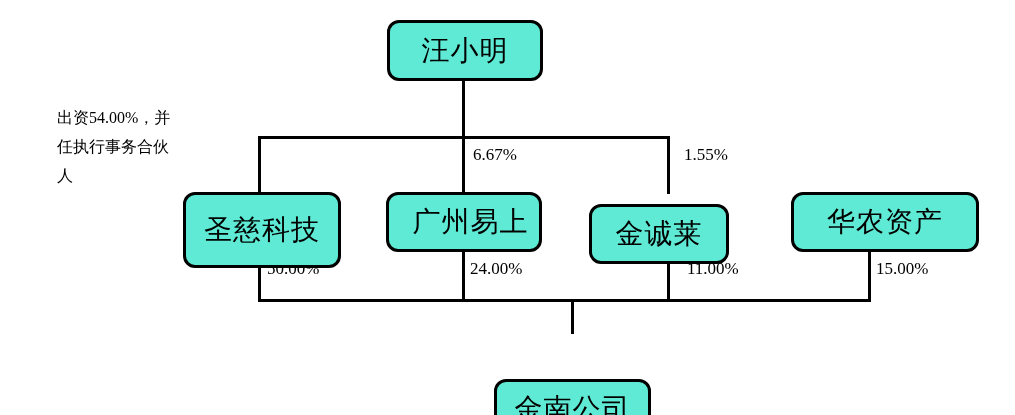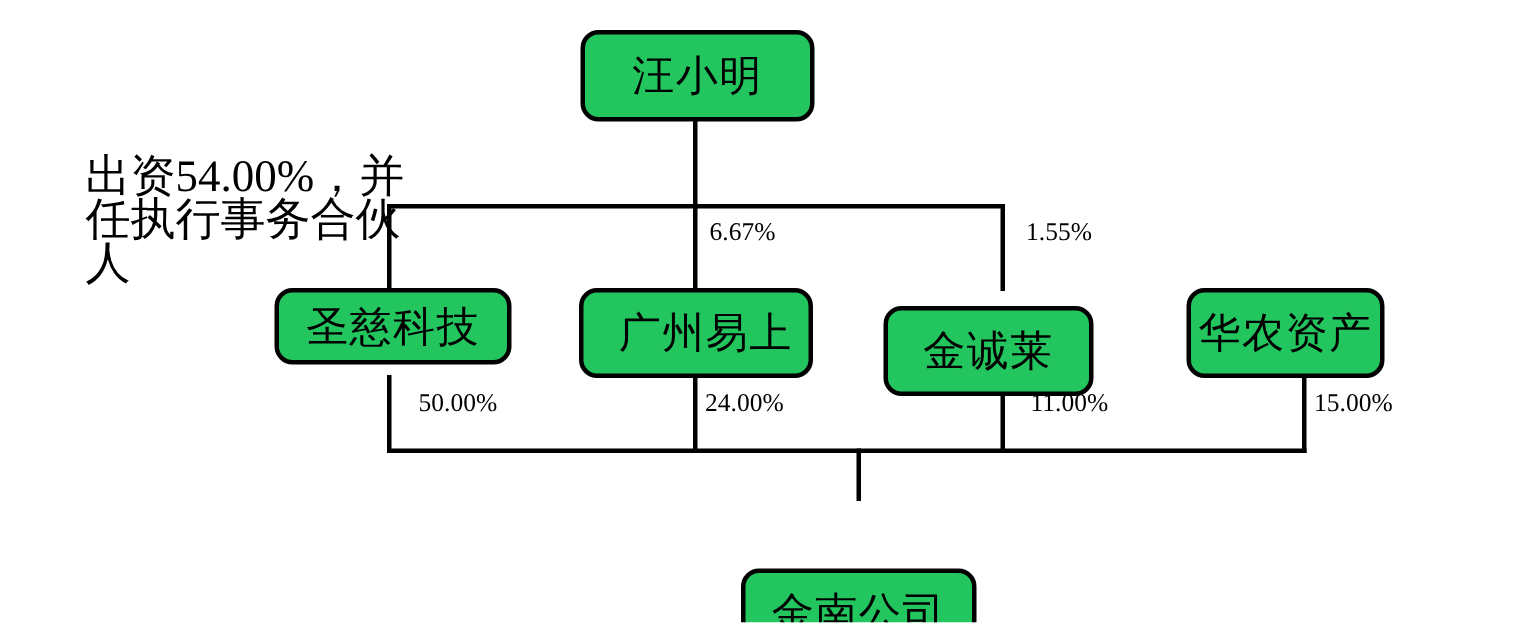--- a/index.html
+++ b/index.html
@@ -10,67 +10,67 @@
     background: #ffffff;
     font-family: "Liberation Serif", "DejaVu Serif", serif;
     color: #000000;
     overflow: hidden;
   }
   .node {
     position: absolute;
     box-sizing: border-box;
     border: 3px solid #000000;
     border-radius: 12px;
-    background: #22c55e;
+    background: #5eead4;
     display: flex;
     align-items: center;
     justify-content: center;
     font-size: 28px;
     letter-spacing: 1px;
     white-space: nowrap;
   }
   .hline, .vline { position: absolute; background: #000000; }
   .hline { height: 3px; }
   .vline { width: 3px; }
   .pct {
     position: absolute;
     font-size: 17px;
     white-space: nowrap;
   }
   .note {
     position: absolute;
     left: 57px;
     top: 103px;
     width: 230px;
-    font-size: 30px;
+    font-size: 16px;
     line-height: 29px;
   }
   
   .n-owner     { left: 387px; top:  20px; width: 156px; height: 61px; }
-  .n-shengci   { left: 183px; top: 192px; width: 158px; height: 51px; }
+  .n-shengci   { left: 183px; top: 192px; width: 158px; height: 76px; }
   .n-guangzhou { left: 386px; top: 192px; width: 156px; height: 60px; padding-left: 13px; }
   .n-jincheng  { left: 589px; top: 204px; width: 140px; height: 60px; }
-  .n-huanong   { left: 791px; top: 192px; width: 132px; height: 60px; }
+  .n-huanong   { left: 791px; top: 192px; width: 188px; height: 60px; }
   .n-jinnan    { left: 494px; top: 331px; width: 157px; height: 60px; margin-top: 48px; }
   
   .l-owner-down     { left: 462px; top:  78px; height: 61px; }
   .l-top-bus        { left: 258px; top: 136px; width: 412px; }
   .l-drop-shengci   { left: 258px; top: 136px; height: 58px; }
   .l-drop-guangzhou { left: 462px; top: 136px; height: 58px; }
   .l-drop-jincheng  { left: 667px; top: 136px; height: 58px; }
   .l-shengci-down   { left: 258px; top: 250px; height: 52px; }
   .l-guangzhou-down { left: 462px; top: 250px; height: 52px; }
   .l-jincheng-down  { left: 667px; top: 250px; height: 52px; }
   .l-huanong-down   { left: 868px; top: 250px; height: 52px; }
   .l-bottom-bus     { left: 258px; top: 299px; width: 613px; }
   .l-jinnan-drop    { left: 571px; top: 299px; height: 35px; }
   
   .p-guangzhou { left: 473px; top: 145px; }
   .p-jincheng  { left: 684px; top: 145px; }
-  .p-50        { left: 267px; top: 259px; margin-left: 12px; }
+  .p-50        { left: 267px; top: 259px; }
   .p-24        { left: 470px; top: 259px; }
   .p-11        { left: 672px; top: 259px; margin-left: 15px; }
   .p-15        { left: 876px; top: 259px; }
 </style>
 </head>
 <body>
 
 <div class="canvas">
 
   <div class="vline l-owner-down"></div>

